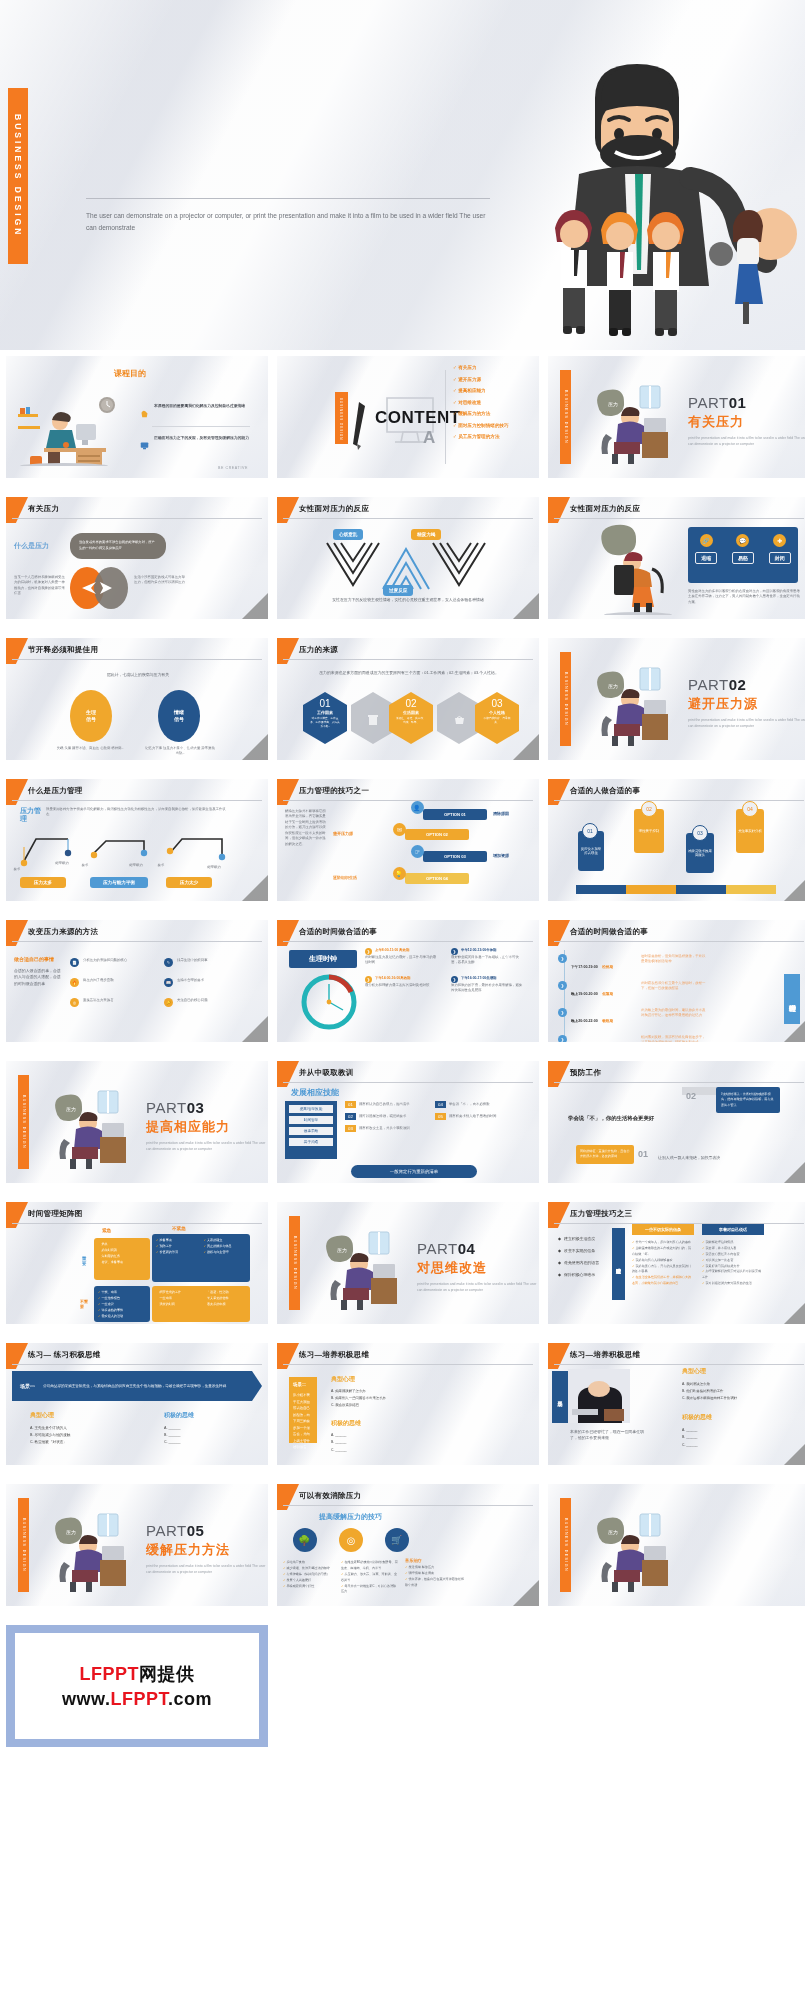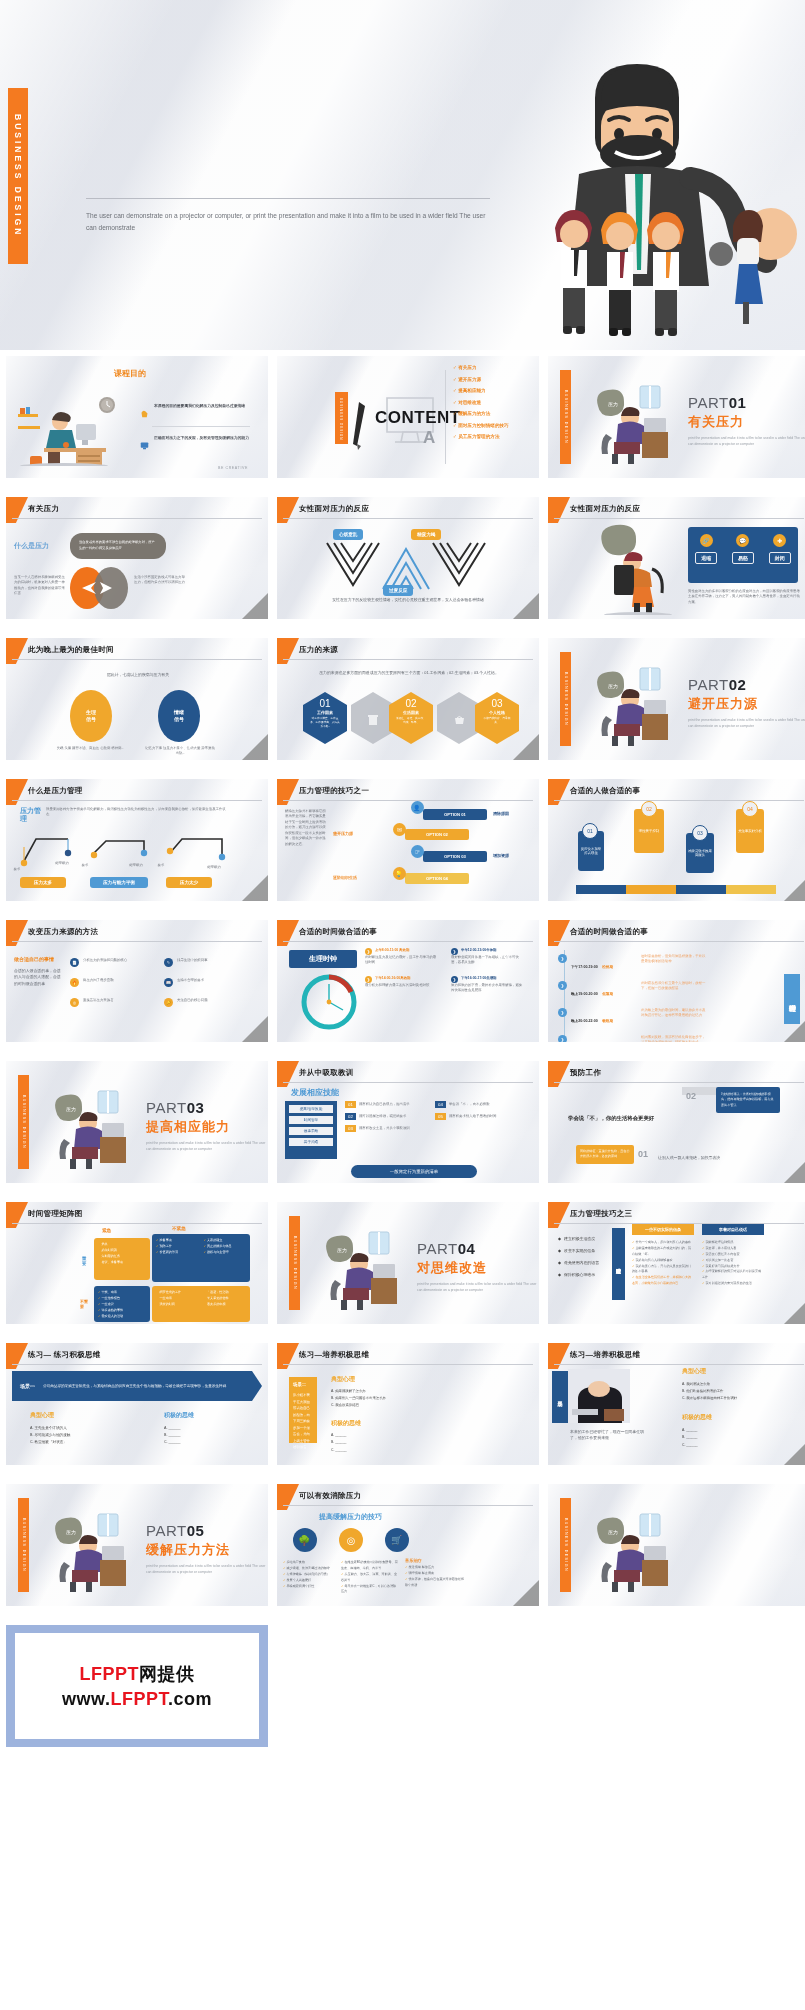--- a/index.html
+++ b/index.html
@@ -457,21 +457,21 @@
         <div class="wbtn">易怒</div>
         <div class="wbtn">封闭</div>
       </div>
     </div>
     <div class="tiny" style="position:absolute;left:140px;top:92px;width:112px">男性面对压力的多半以客观分析的态度面对压力，而且以客观的角度来思考主要在外界寻物，压力之下，男人因闭锁向着个人思考世界，全面定出行动方案。</div>
   </div>
 
   <div class="thumb">
     <div class="bg"></div>
       <div class="flag2"></div>
-    <div class="t-title">此为晚上最为的最佳时间</div>
+    <div class="t-title">节开释必须和提佳用</div>
     <div class="t-underline"></div>
     <div class="tiny2 ctr" style="position:absolute;left:32px;top:34px;width:200px">据统计，七成以上的疾病与压力有关</div>
     <div class="ellip" style="left:64px;top:52px;background:#f0a72c">
       <div>生理</div>
         <div>信号</div>
     </div>
     <div class="ellip" style="left:152px;top:52px;background:#24558c">
       <div>情绪</div>
         <div>信号</div>
     </div>

